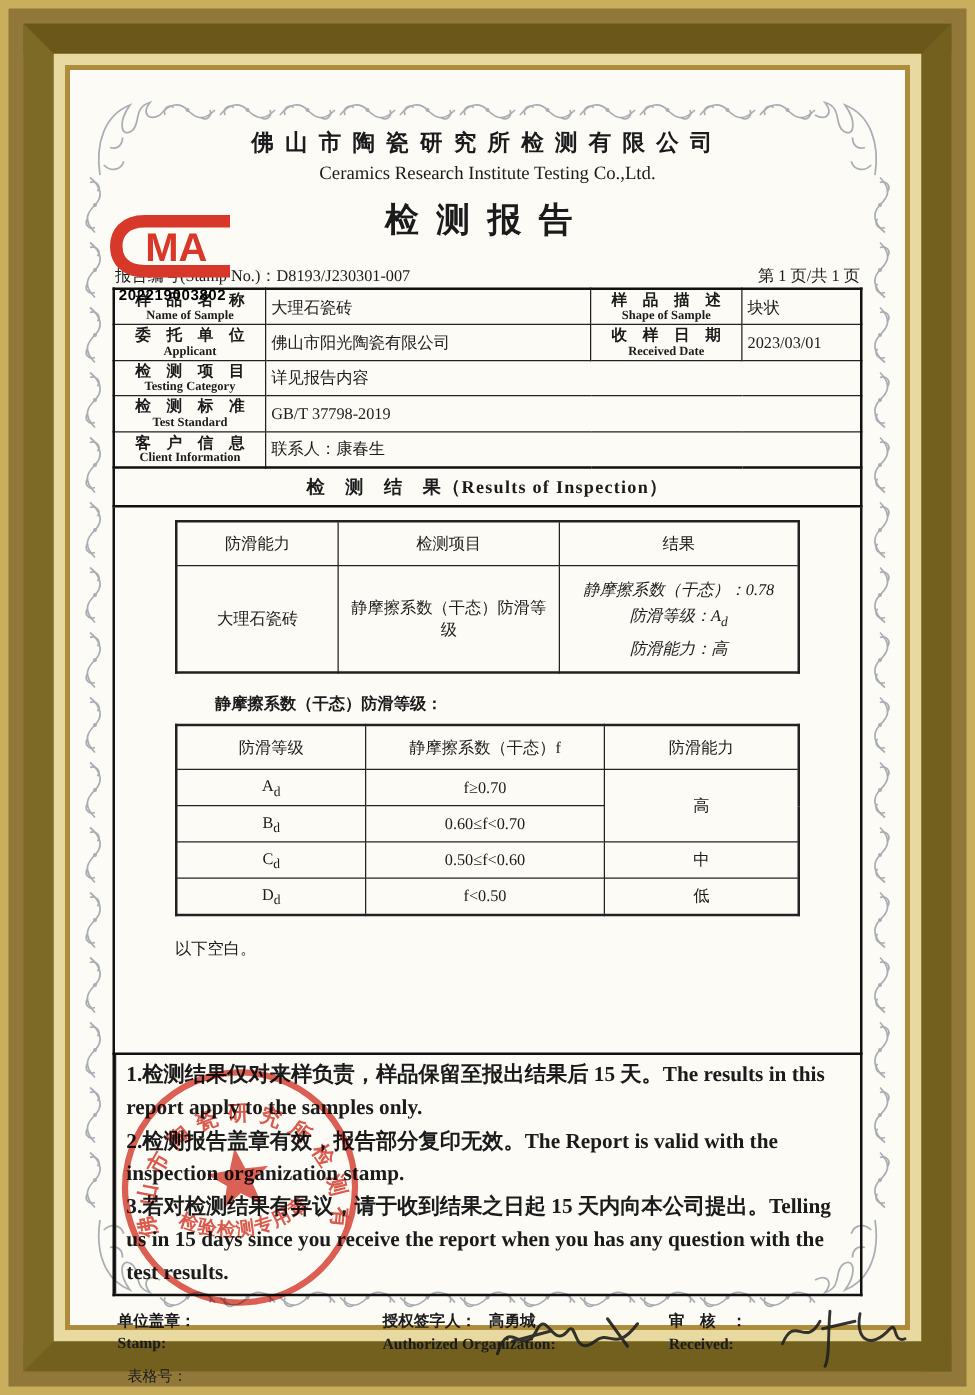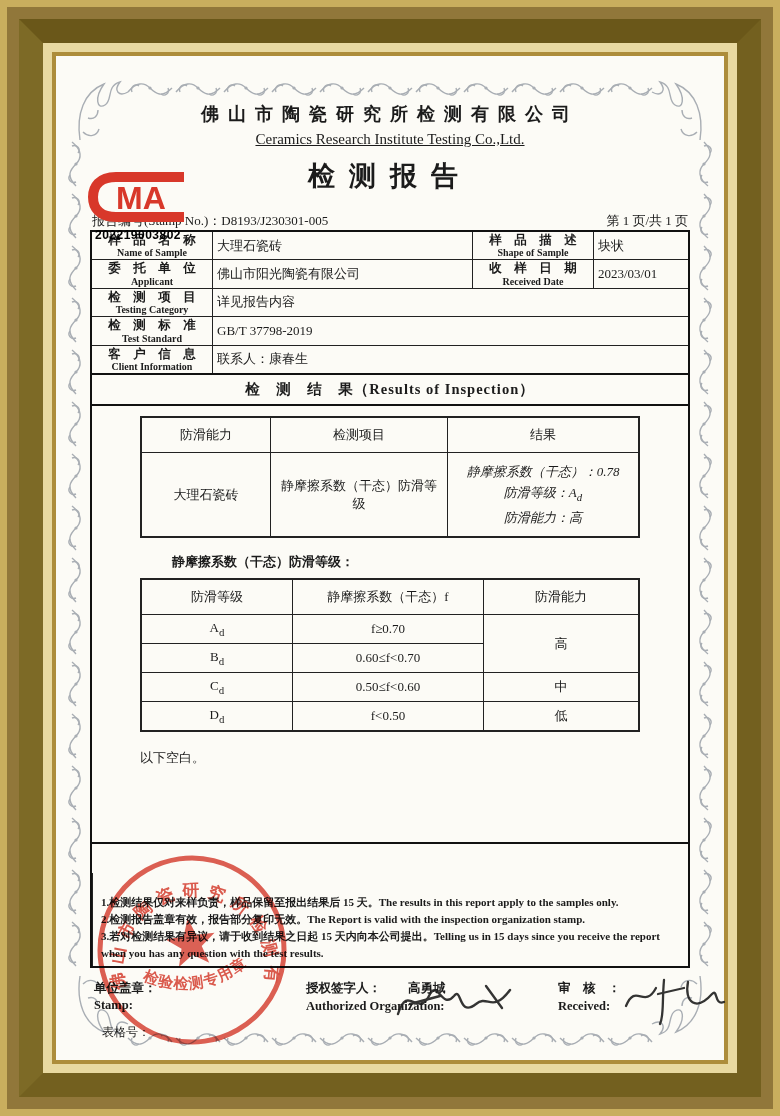--- a/index.html
+++ b/index.html
@@ -11,21 +11,21 @@
   .f2{inset:7px;border:12px solid #91773a;}
   .f3{inset:19px;border:24px solid #73601f;border-top-color:#6a5719;border-left-color:#7d6a26;}
   .f4{inset:43px;border:9px solid #e8d9a1;}
   .f5{inset:52px;border:4px solid #ad8d3b;}
   .paper{position:absolute;inset:56px;background:#fcfbf6;}
   .ornament{position:absolute;left:8px;top:8px;pointer-events:none;}
   
   .content{position:relative;height:100%;box-sizing:border-box;padding:46px 34px 0;
            font-family:"Liberation Serif","DejaVu Serif",serif;color:#1b1b1b;}
   .company-cn{text-align:center;font-size:18px;font-weight:700;letter-spacing:9px;}
-  .company-en{text-align:center;font-size:15px;margin-top:5px;text-decoration:underline;}
+  .company-en{text-align:center;font-size:15px;margin-top:5px;}
   .title-cn{text-align:center;font-size:27px;font-weight:700;letter-spacing:14px;margin-top:10px;}
   .title-en{text-align:center;font-size:16px;margin-top:3px;word-spacing:8px;}
   
   .cma{position:absolute;left:26px;top:112px;width:112px;text-align:center;}
   .cma-number{font-family:"Liberation Sans","DejaVu Sans",sans-serif;font-size:12px;font-weight:700;
               color:#000000;letter-spacing:.5px;margin-top:-2px;}
   .report-line{display:flex;justify-content:space-between;align-items:flex-end;margin-top:18px;
                font-size:13px;padding:0 2px;}
   
   table{border-collapse:collapse;}
@@ -46,29 +46,29 @@
   .t1 th,.t2 th{padding:8px 4px;}
   .t1 td{padding:8px 6px;}
   .t2 td{padding:4px 6px;height:20px;}
   .res-line{line-height:1.65;font-style:italic;}
   .tbl-caption{margin:15px 0 7px;font-size:13px;font-weight:600;padding-left:32px;}
   .blank-note{margin-top:17px;font-size:13px;}
   
   .statement{border:2.5px solid #111;border-top:none;display:flex;align-items:stretch;min-height:58px;}
   .st-label{width:110px;display:flex;align-items:center;justify-content:center;
             font-size:13.5px;font-weight:700;}
-  .st-notes{flex:1;border-left:1.5px solid #222;padding:21px 8px 4px;font-size:11px;
-            font-weight:700;line-height:1.55;margin-top:29px;}
+  .st-notes{flex:1;border-left:1.5px solid #222;padding:3px 8px 4px;font-size:17px;
+            font-weight:700;line-height:1.55;}
   
   .footer{position:relative;height:96px;margin-top:8px;font-size:12.5px;font-weight:700;}
   .f-stamp{position:absolute;left:4px;top:4px;line-height:1.35;}
   .f-form{position:absolute;left:12px;top:48px;font-weight:400;font-size:12px;}
   .f-auth{position:absolute;left:216px;top:4px;line-height:1.4;}
-  .f-auth .name{margin-left:27px;text-align:right;}
-  .f-approval{position:absolute;left:468px;top:4px;line-height:1.4;}
+  .f-auth .name{margin-left:10px;text-align:right;}
+  .f-approval{position:absolute;left:445px;top:4px;line-height:1.4;}
   .sig{position:absolute;pointer-events:none;}
   .sig-auth{left:300px;top:-4px;}
   .sig-approval{left:528px;top:-8px;}
   
   .stamp{position:absolute;left:34px;top:792px;width:204px;height:204px;opacity:.88;
          transform:rotate(-8deg);mix-blend-mode:multiply;pointer-events:none;}
 </style>
 </head>
 <body>
 
@@ -166,21 +166,21 @@
       <div class="cma">
         <svg width="104" height="58" viewBox="0 0 104 58">
           <path d="M98,9 H30 C13,9 7,19 7,29 C7,39 13,49 30,49 H98" stroke="#d8382a" stroke-width="10" fill="none"></path>
           <text x="55" y="41" font-size="32" font-weight="bold" fill="#d8382a" text-anchor="middle" font-family="Liberation Sans, sans-serif">MA</text>
         </svg>
         <div class="cma-number">202219003802</div>
       </div>
 
       <div class="report-line">
         <div>
-          <span>报告编号(Stamp No.)：</span><span>D8193/J230301-005</span>
+          <span>报告编号(Stamp No.)：</span><span>D8193/J230301-007</span>
         </div>
         <div>第 1 页/共 1 页</div>
       </div>
 
       <table class="info">
         <tbody>
             <tr>
           <td class="lab">
             <div class="lab-cn">样　品　名　称</div>
             <div class="lab-en">Name of Sample</div>

